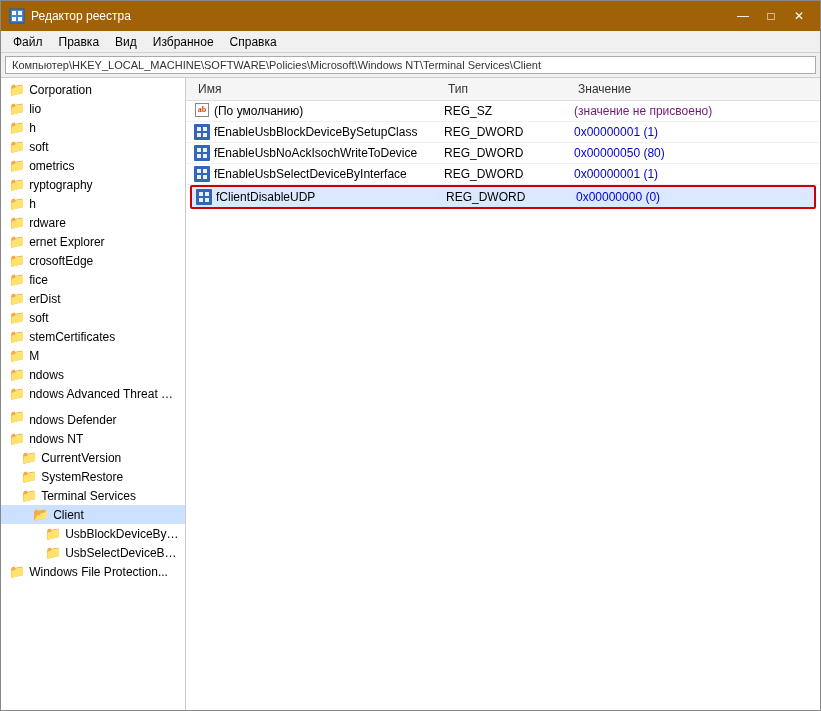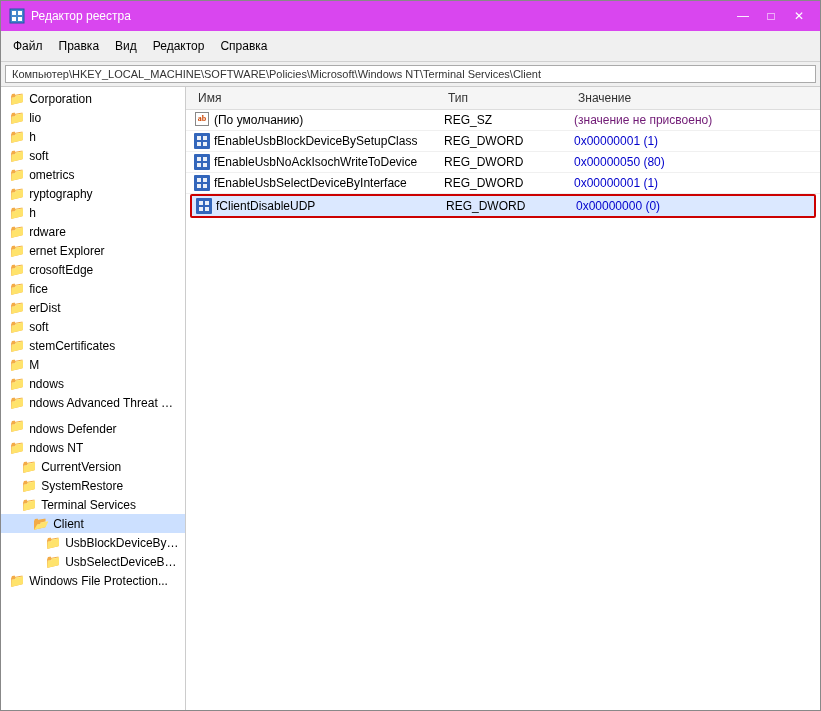--- a/index.html
+++ b/index.html
@@ -15,21 +15,21 @@
     }
     .window {
       width: 821px;
       height: 711px;
       background: #f0f0f0;
       border: 1px solid #888;
       display: flex;
       flex-direction: column;
     }
     .title-bar {
-      background: #d946ef;
+      background: #a16207;
       color: white;
       height: 30px;
       display: flex;
       align-items: center;
       padding: 0 8px;
       user-select: none;
     }
     .title-bar-icon {
       width: 16px;
       height: 16px;
@@ -53,21 +53,21 @@
       border: none;
       color: white;
       cursor: pointer;
       font-size: 12px;
       display: flex;
       align-items: center;
       justify-content: center;
     }
     .menu-bar {
       background: #f0f0f0;
-      height: 31px;
+      height: 22px;
       display: flex;
       align-items: center;
       padding: 0 4px;
       border-bottom: 1px solid #d0d0d0;
     }
     .menu-item {
       padding: 2px 8px;
       cursor: pointer;
       font-size: 12px;
     }
@@ -182,21 +182,21 @@
       <button class="title-btn">—</button>
       <button class="title-btn">□</button>
       <button class="title-btn close">✕</button>
     </div>
   </div>
 
   <div class="menu-bar">
   <div class="menu-item">Файл</div>
       <div class="menu-item">Правка</div>
       <div class="menu-item">Вид</div>
-      <div class="menu-item">Редактор</div>
+      <div class="menu-item">Избранное</div>
       <div class="menu-item">Справка</div>
     </div>
 
   <div class="address-bar">Компьютер\HKEY_LOCAL_MACHINE\SOFTWARE\Policies\Microsoft\Windows NT\Terminal Services\Client</div>
 
   <div class="main-area">
 
     <div class="sidebar">
     <div class="sidebar-item" style="padding-left: 8px;">
           <span style="font-size: 13px; flex-shrink: 0; color: rgb(240, 160, 32);">📁</span>

